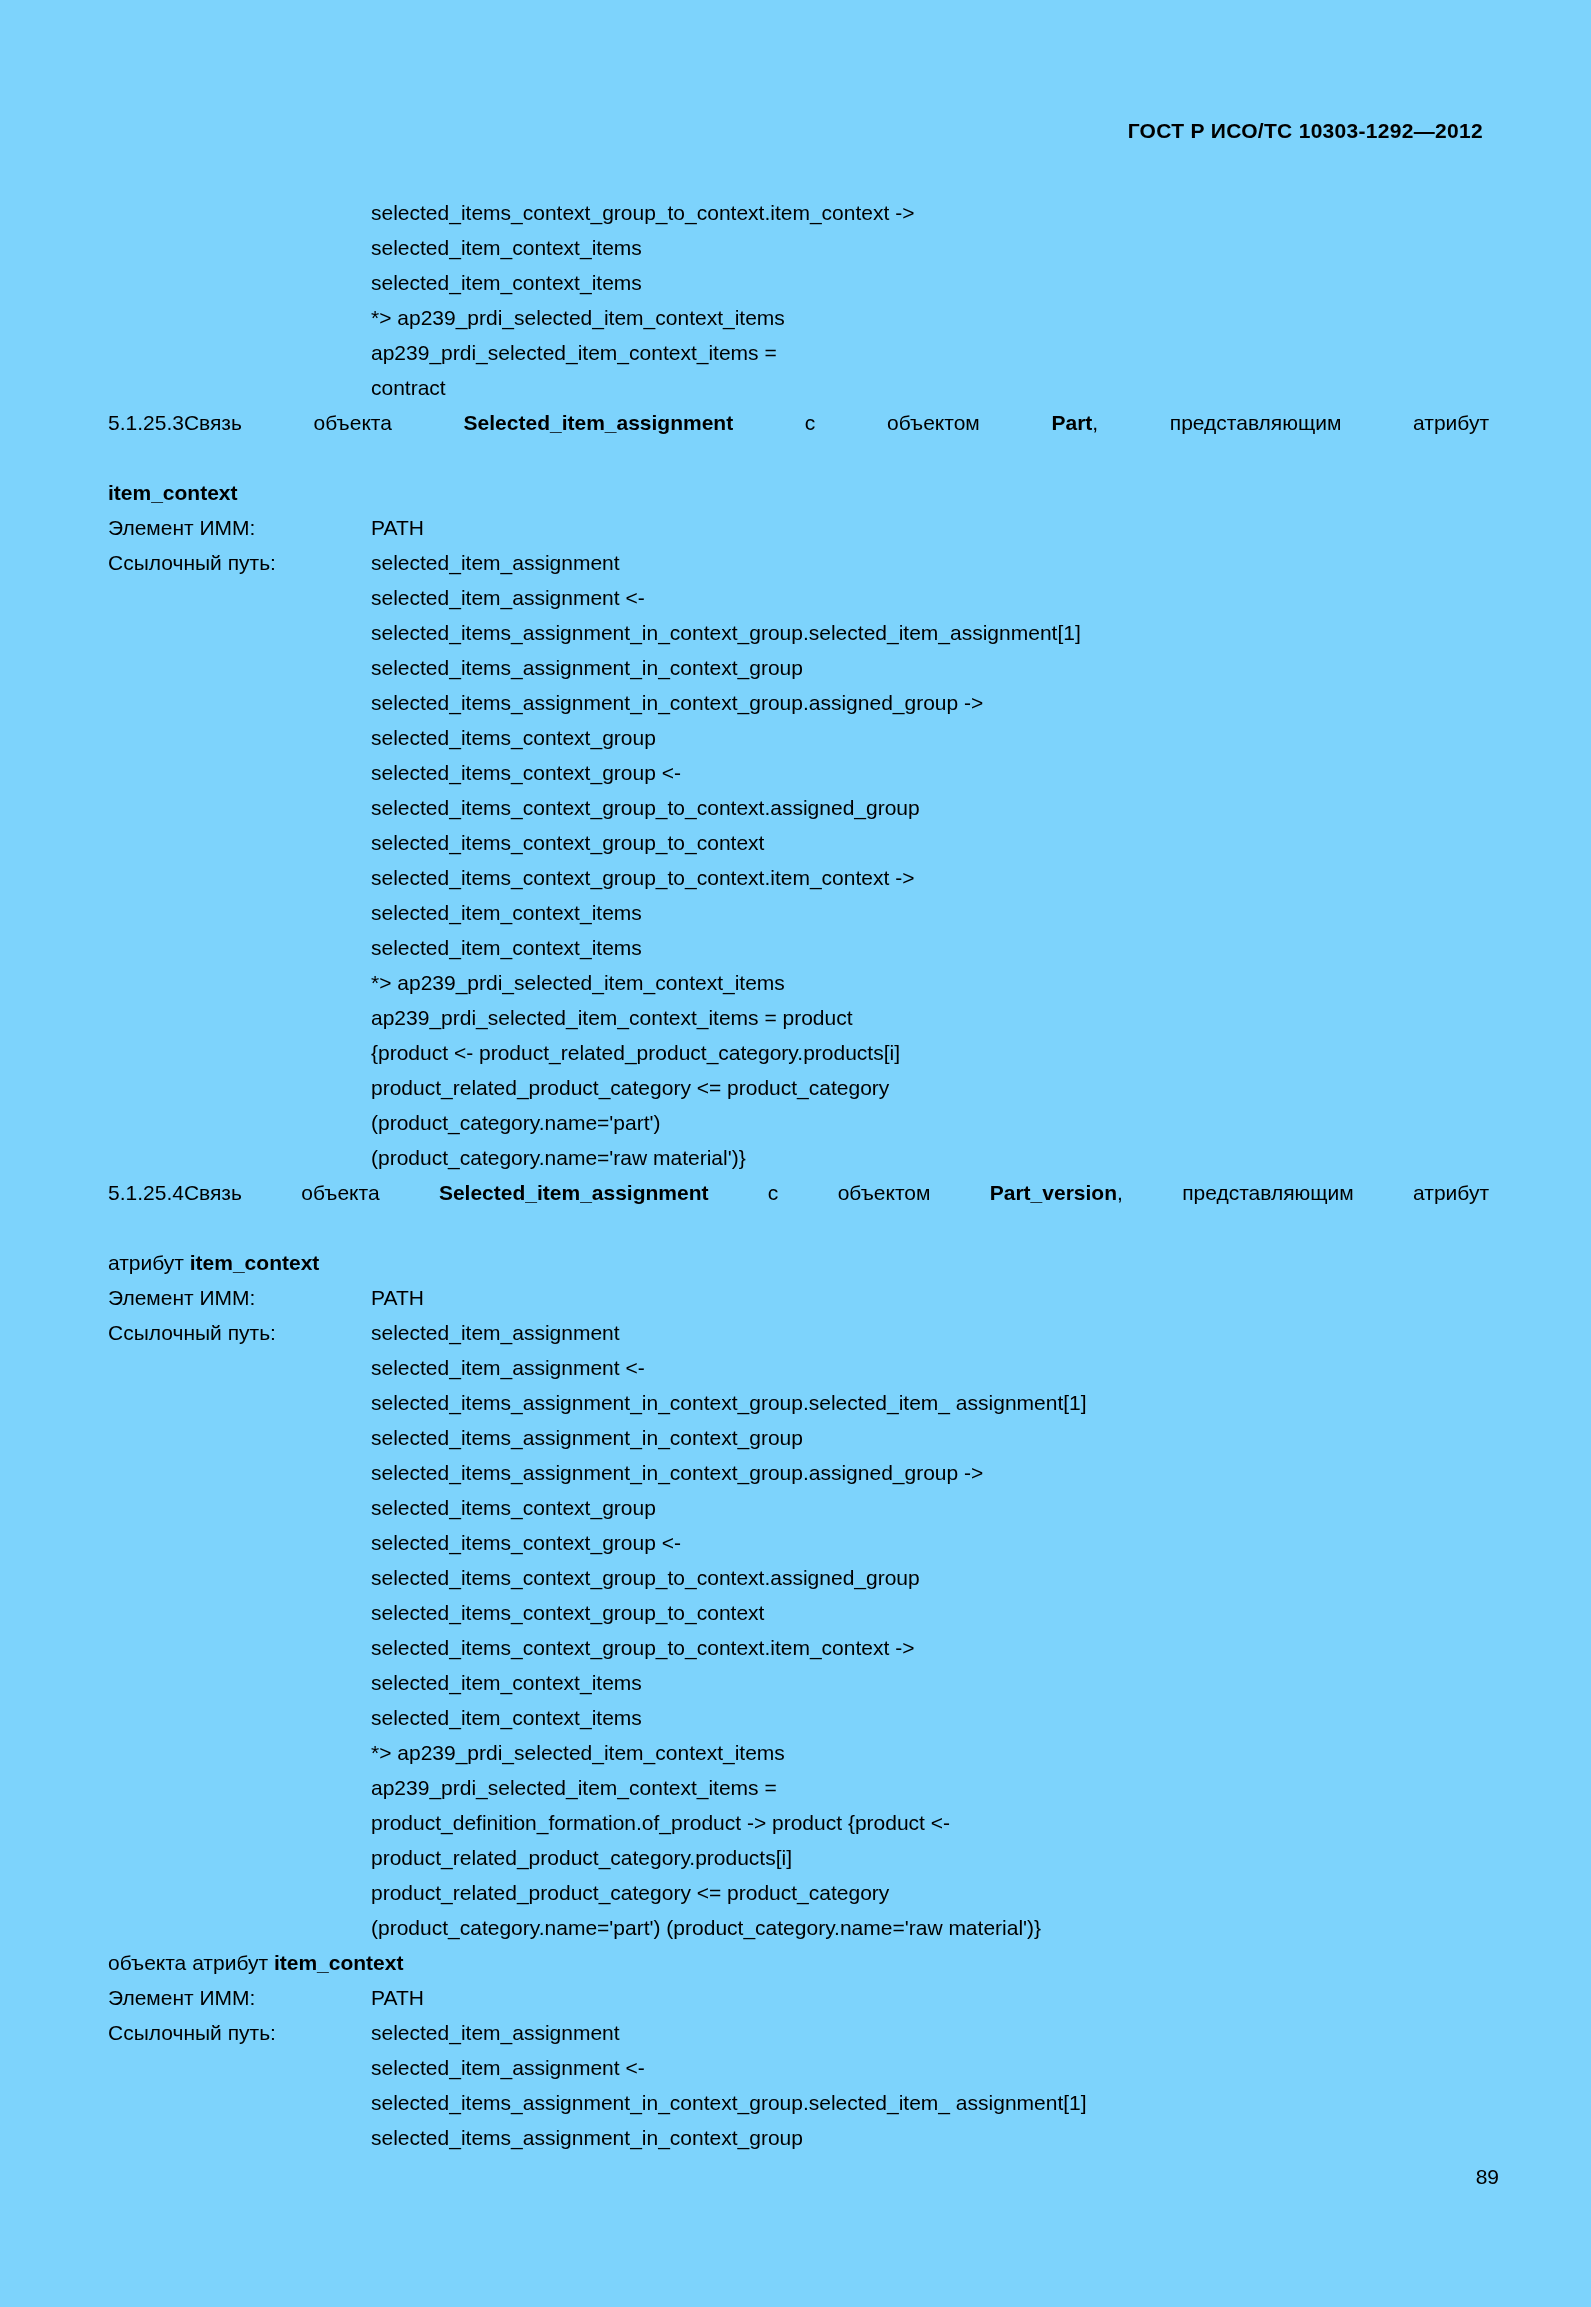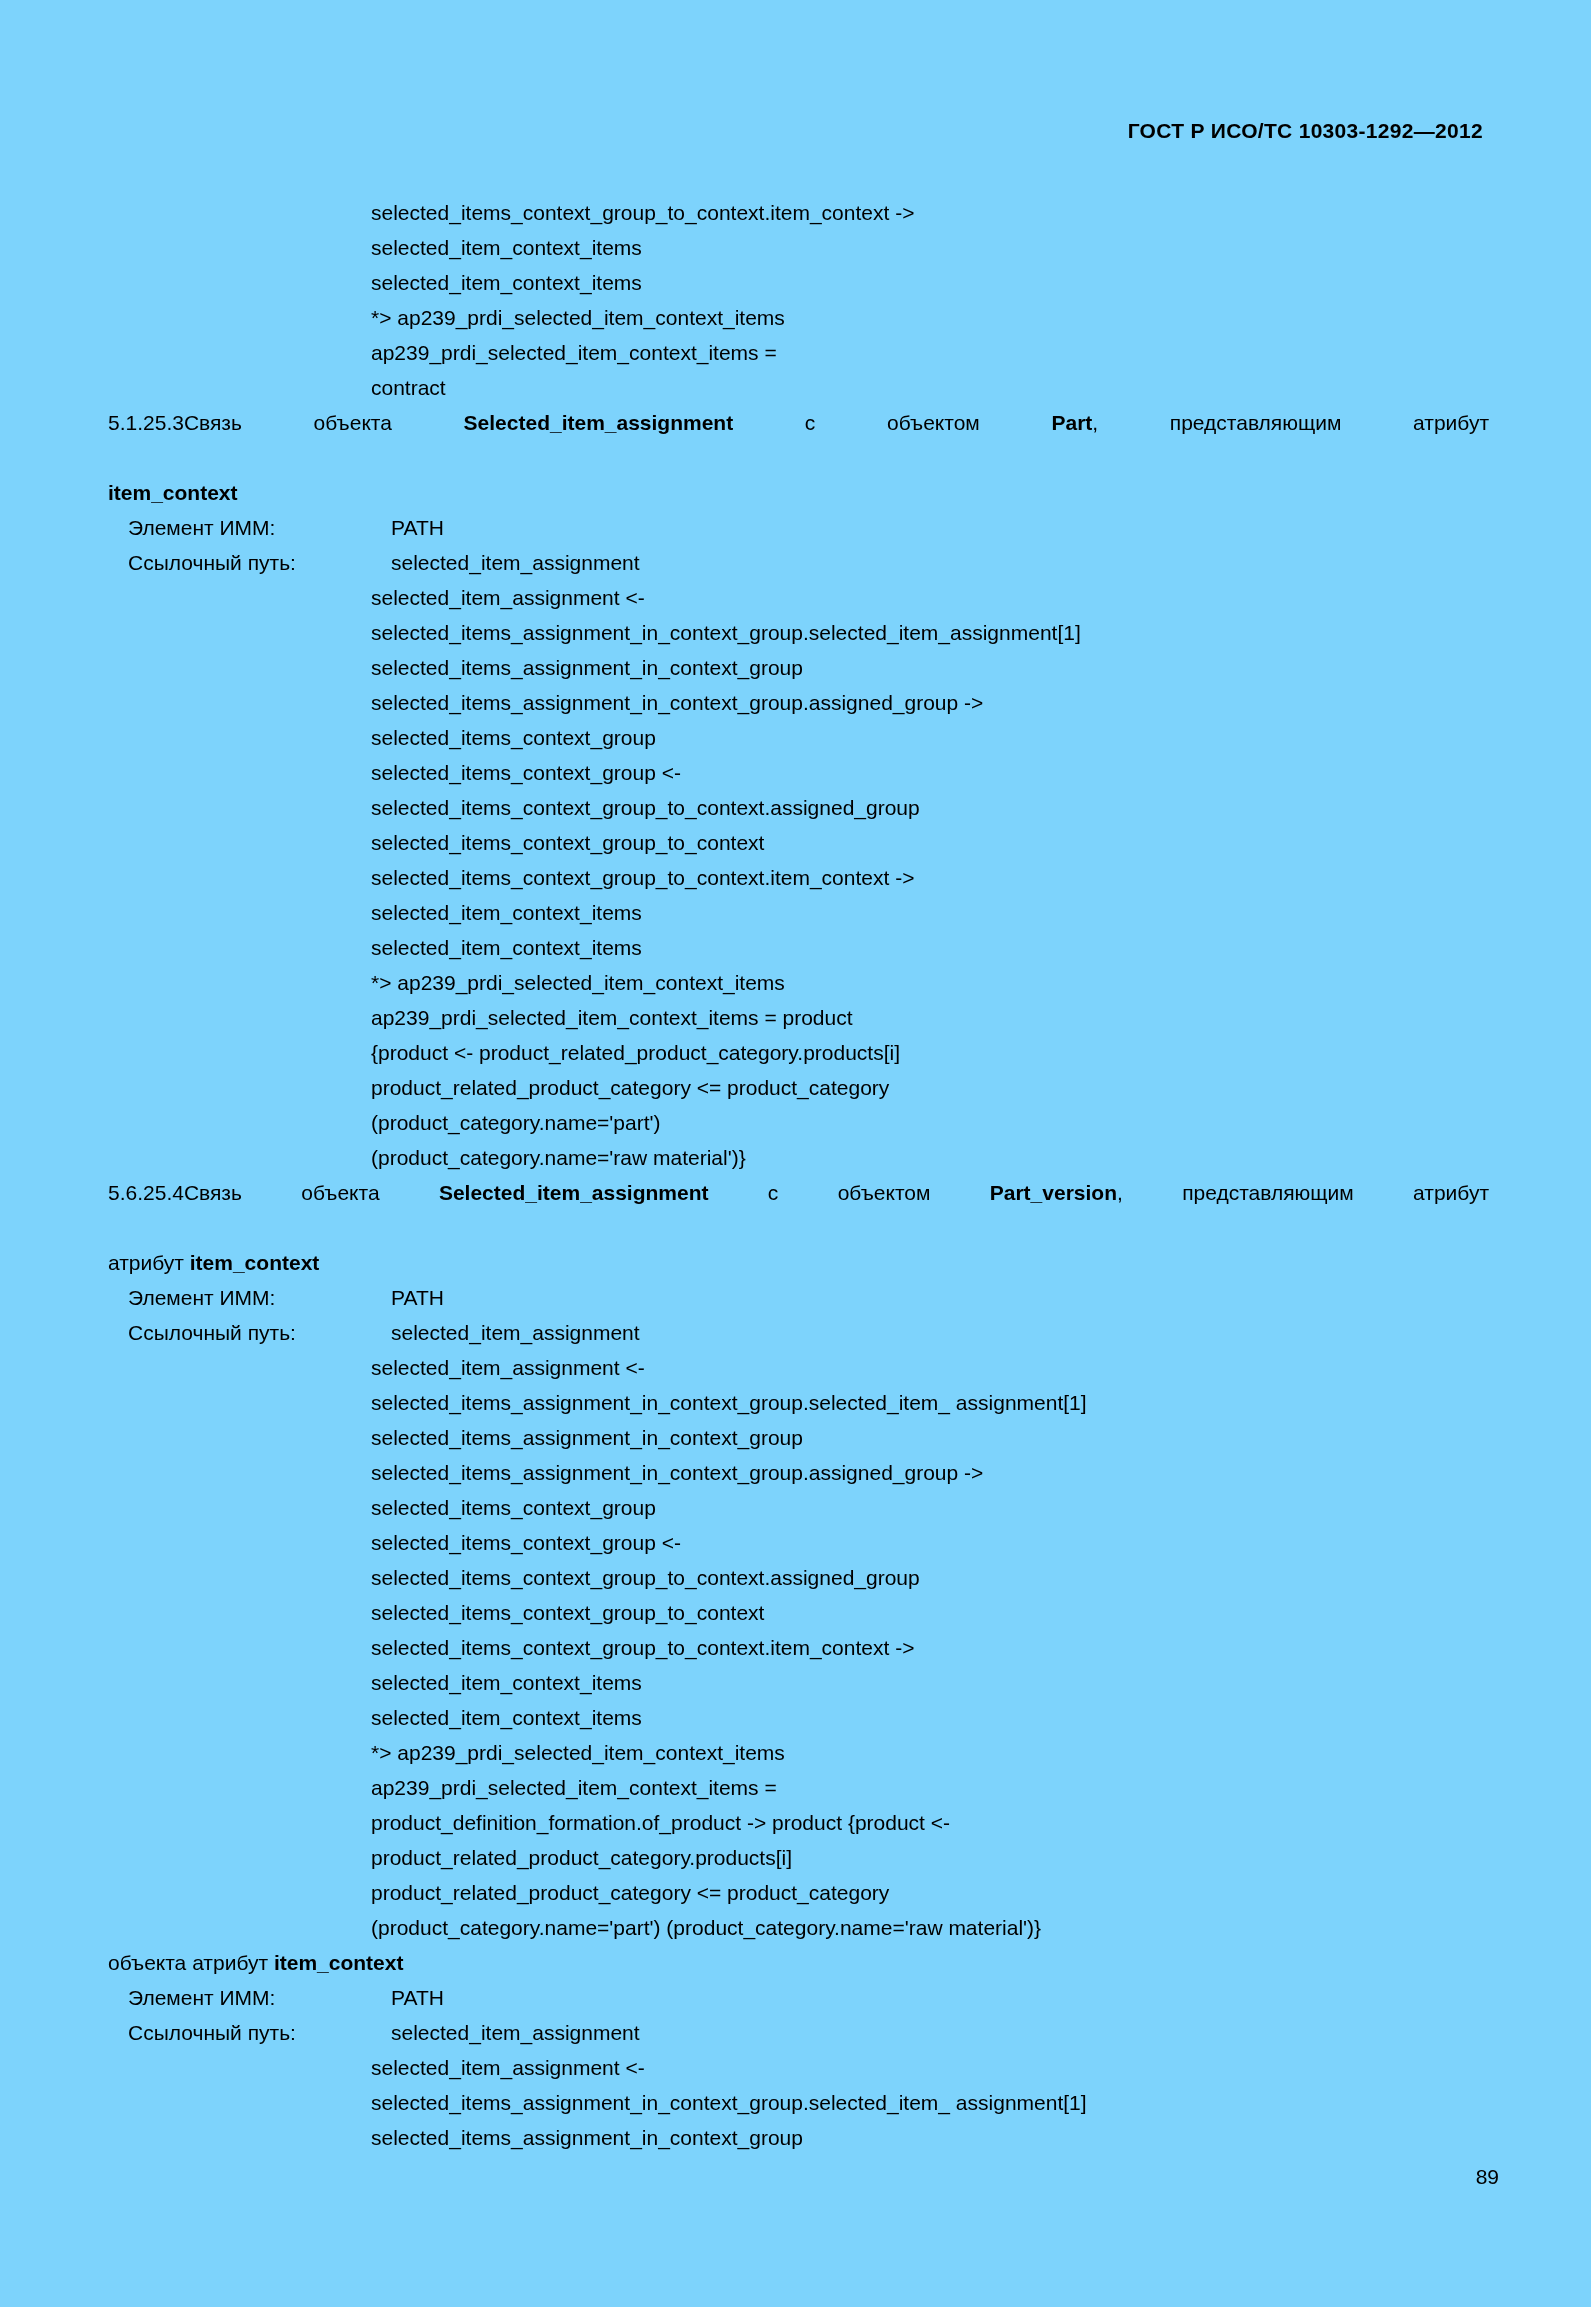--- a/index.html
+++ b/index.html
@@ -42,21 +42,20 @@
     white-space: pre;
   }
   .indent-path {
     padding-left: 263px;
   }
   .b { font-weight: bold; }
   .labelrow {
     font-size: 21px;
     line-height: 35px;
     white-space: pre;
-    margin-left: 20px;
   }
   .labelrow .lab {
     display: inline-block;
     width: 263px;
   }
   .justify-block {
     font-size: 21px;
     line-height: 35px;
     text-align: justify;
     text-justify: inter-word;
@@ -114,21 +113,21 @@
       <div class="line indent-path">*&gt; ap239_prdi_selected_item_context_items</div>
       <div class="line indent-path">ap239_prdi_selected_item_context_items = product</div>
       <div class="line indent-path">{product &lt;- product_related_product_category.products[i]</div>
       <div class="line indent-path">product_related_product_category &lt;= product_category</div>
       <div class="line indent-path">(product_category.name='part')</div>
       <div class="line indent-path">(product_category.name='raw material')}</div>
     </div>
 
     <div>
       <div class="justify-block">
-        <span class="first"></span><span>5.6.25.4</span><span>Связь объекта </span><span class="b">Selected_item_assignment</span><span> с объектом </span><span class="b">Part_version</span><span>, представляющим атрибут </span>
+        <span class="first"></span><span>5.1.25.4</span><span>Связь объекта </span><span class="b">Selected_item_assignment</span><span> с объектом </span><span class="b">Part_version</span><span>, представляющим атрибут </span>
       </div>
       <div class="line"><span>атрибут </span><span class="b">item_context</span></div>
 
       <div class="labelrow"><span class="lab">Элемент ИММ:</span><span>PATH</span></div>
       <div class="labelrow"><span class="lab">Ссылочный путь:</span><span>selected_item_assignment</span></div>
 
       <div class="line indent-path">selected_item_assignment &lt;-</div>
       <div class="line indent-path">selected_items_assignment_in_context_group.selected_item_ assignment[1]</div>
       <div class="line indent-path">selected_items_assignment_in_context_group</div>
       <div class="line indent-path">selected_items_assignment_in_context_group.assigned_group -&gt;</div>

